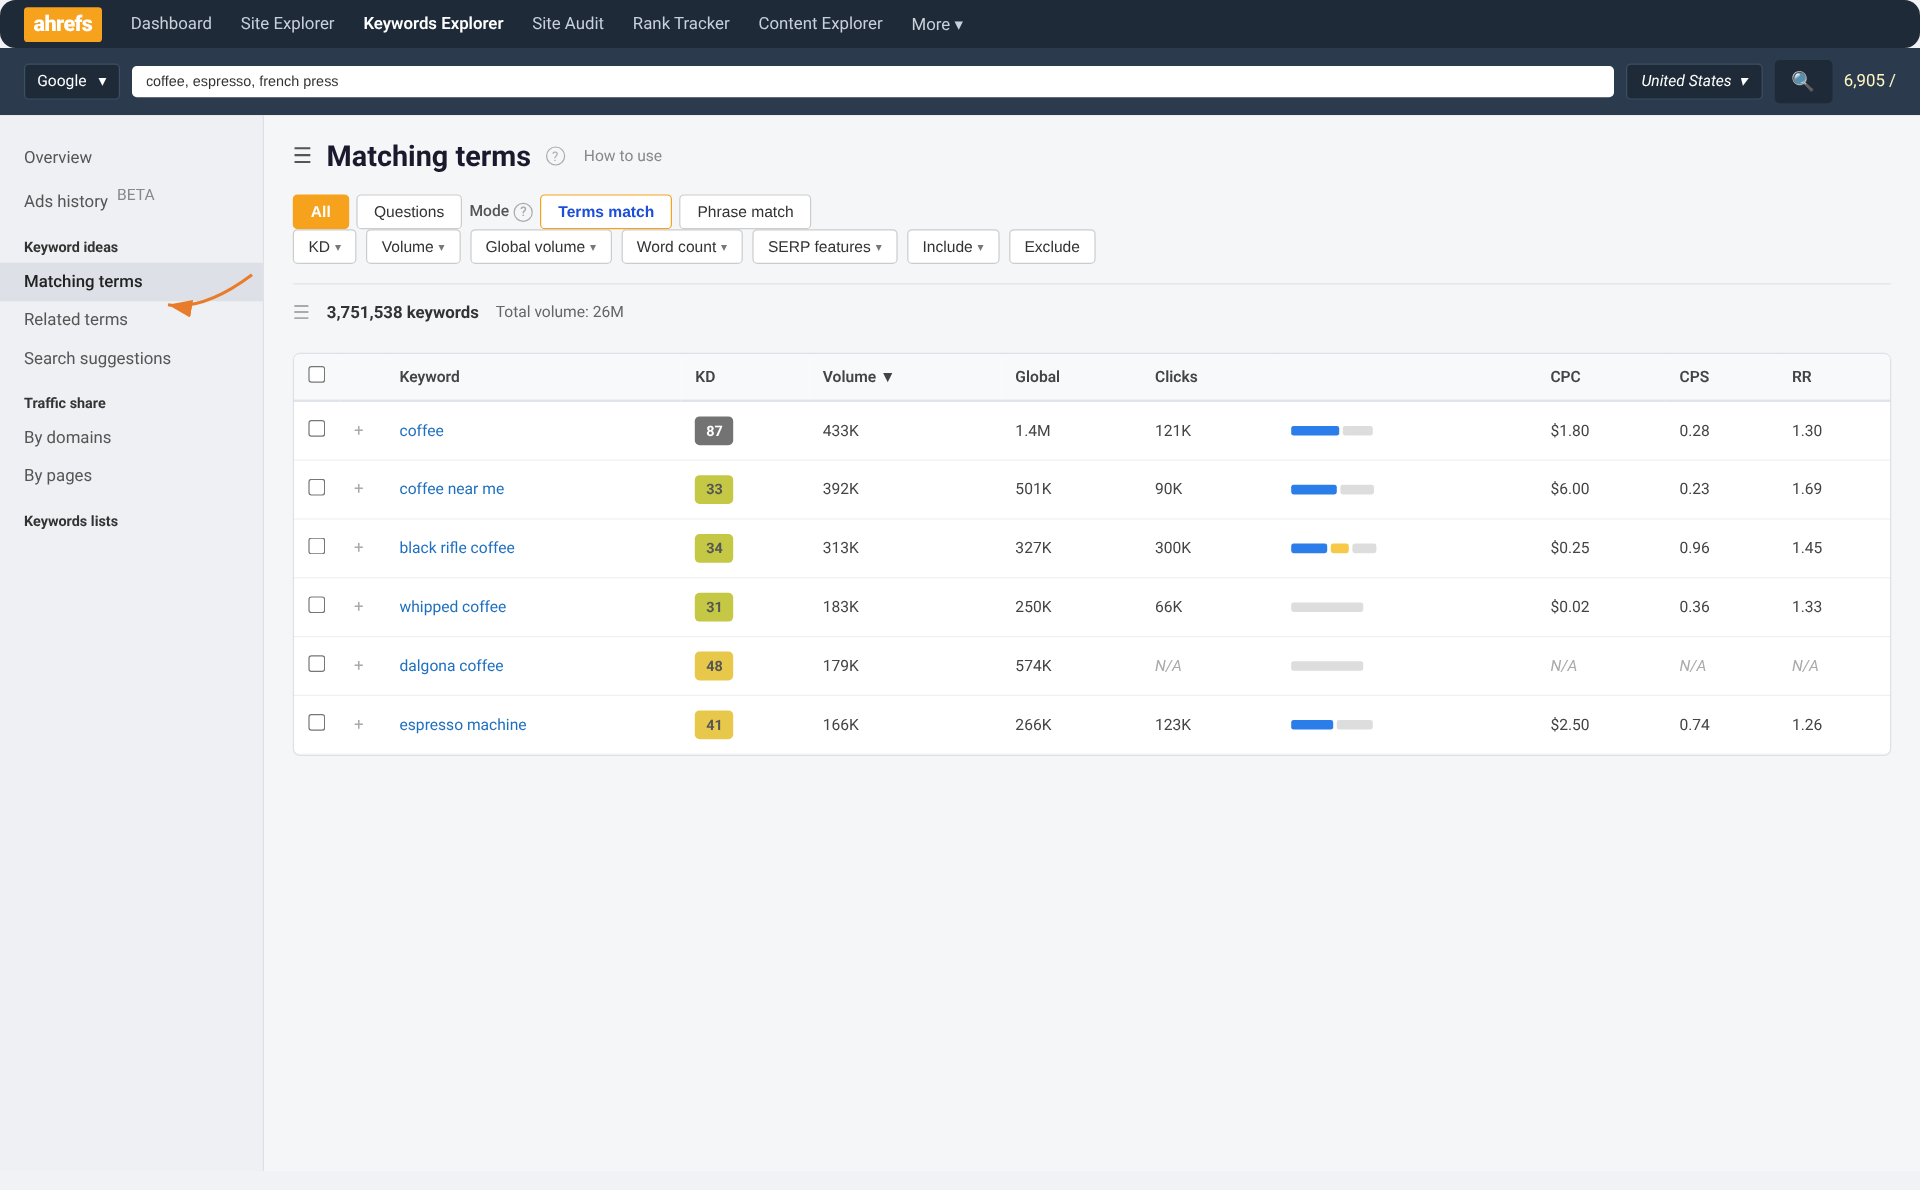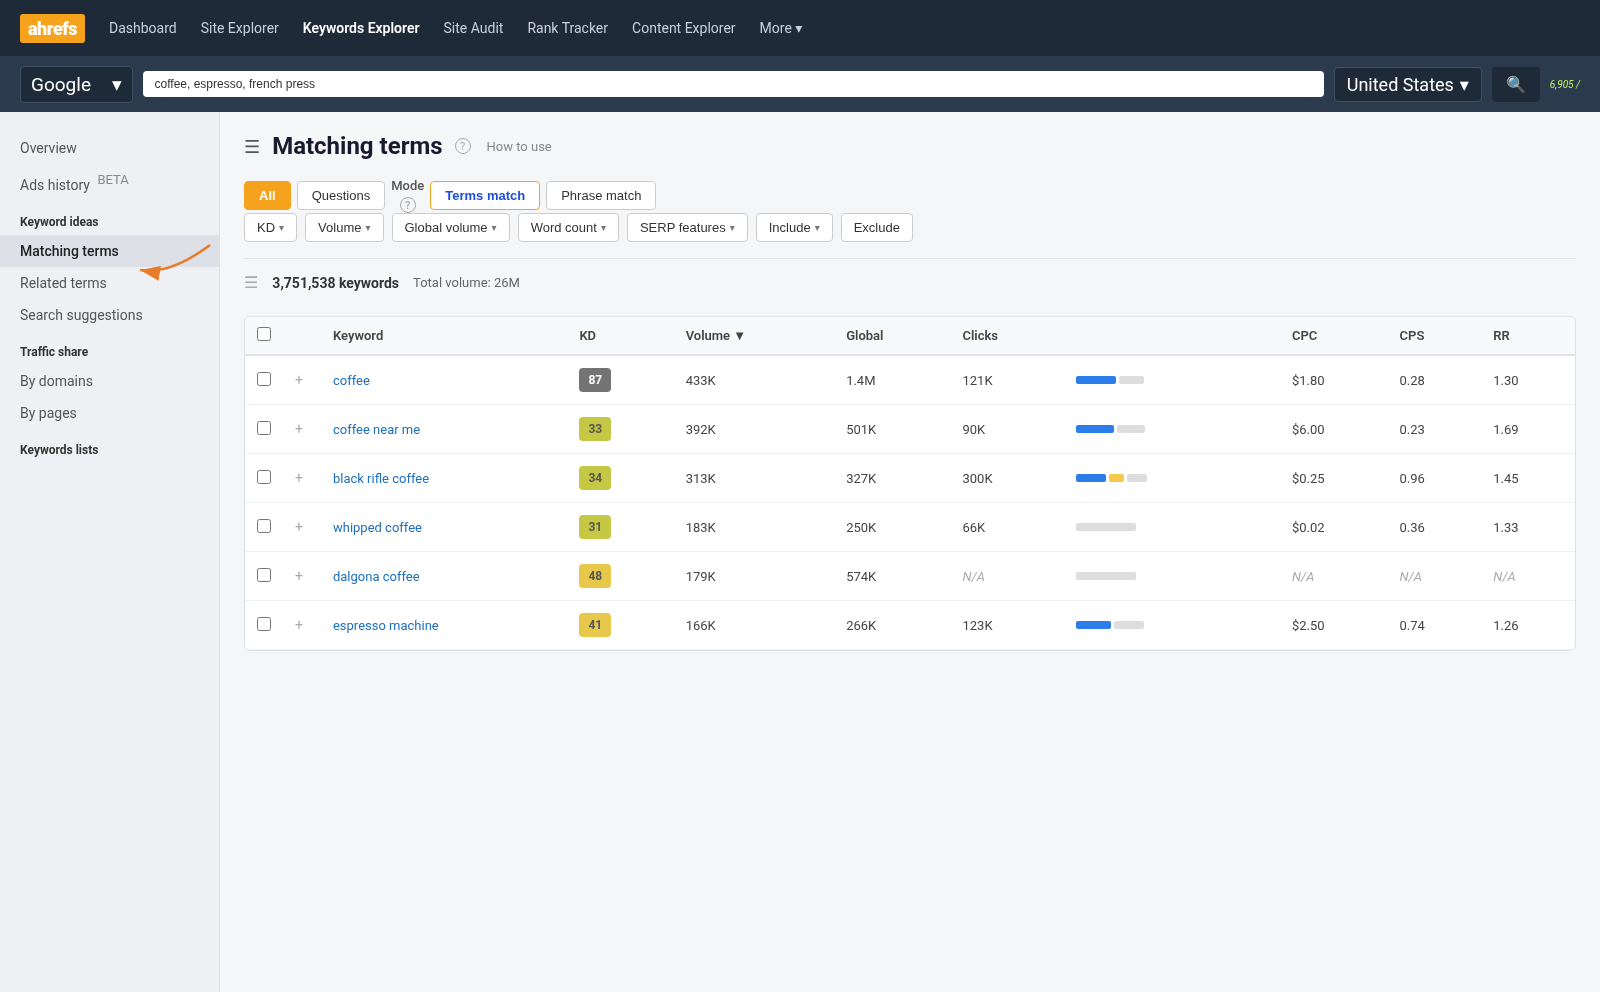--- a/index.html
+++ b/index.html
@@ -4,22 +4,23 @@
   <style>
     * { box-sizing: border-box; margin: 0; padding: 0; }
     body { font-family: -apple-system, BlinkMacSystemFont, 'Segoe UI', Roboto, sans-serif; background: #f0f2f5; color: #333; font-size: 14px; }
 
     
     .top-nav {
       background: #1e2a38;
       display: flex;
       align-items: center;
       padding: 0 20px;
-      height: 56px;
+      height: 40px;
       gap: 24px;
+      border-radius: 13px;
     }
     .logo {
       background: #f7a21c;
       color: #fff;
       font-weight: 900;
       font-size: 18px;
       padding: 4px 8px;
       border-radius: 3px;
       letter-spacing: -0.5px;
     }
@@ -42,25 +43,25 @@
       padding: 10px 20px;
       gap: 10px;
       height: 56px;
     }
     .search-engine-select {
       background: #1e2a38;
       color: #fff;
       border: 1px solid #3d4f63;
       border-radius: 4px;
       padding: 6px 10px;
-      font-size: 19px;
+      font-size: 13px;
       cursor: pointer;
       display: flex;
       align-items: flex-end;
-      gap: 21px;
+      gap: 10px;
       white-space: nowrap;
     }
     .search-input-wrap {
       flex: 1;
       background: #fff;
       border-radius: 4px;
       display: flex;
       align-items: center;
       padding: 6px 12px;
     }
@@ -70,41 +71,41 @@
       font-size: 12px;
       width: 100%;
       color: #333;
     }
     .country-select {
       background: #1e2a38;
       color: #fff;
       border: 1px solid #3d4f63;
       border-radius: 4px;
       padding: 6px 12px;
-      font-size: 18px;
+      font-size: 13px;
       cursor: pointer;
       display: flex;
       align-items: center;
       gap: 6px;
       white-space: nowrap;
+      font-style: italic;
     }
     .search-btn {
       background: #1e2a38;
       border: none;
       color: #fff;
       padding: 8px 14px;
       border-radius: 4px;
       cursor: pointer;
       font-size: 16px;
     }
     .result-count {
-      color: #bef264;
-      font-size: 10px;
+      color: #fef9c3;
+      font-size: 14px;
       white-space: nowrap;
-      font-style: italic;
     }
 
     
     .main-layout {
       display: flex;
       min-height: calc(100vh - 112px);
     }
 
     
     .sidebar {
@@ -203,21 +204,20 @@
       color: #1d4ed8;
       font-weight: 600;
     }
     .mode-label {
       font-size: 13px;
       color: #555;
       font-weight: 500;
       display: flex;
       align-items: center;
       gap: 4px;
-      flex-direction: column;
     }
 
     
     .filter-row {
       display: flex;
       align-items: center;
       gap: 8px;
       margin-bottom: 16px;
       flex-wrap: wrap;
     }

